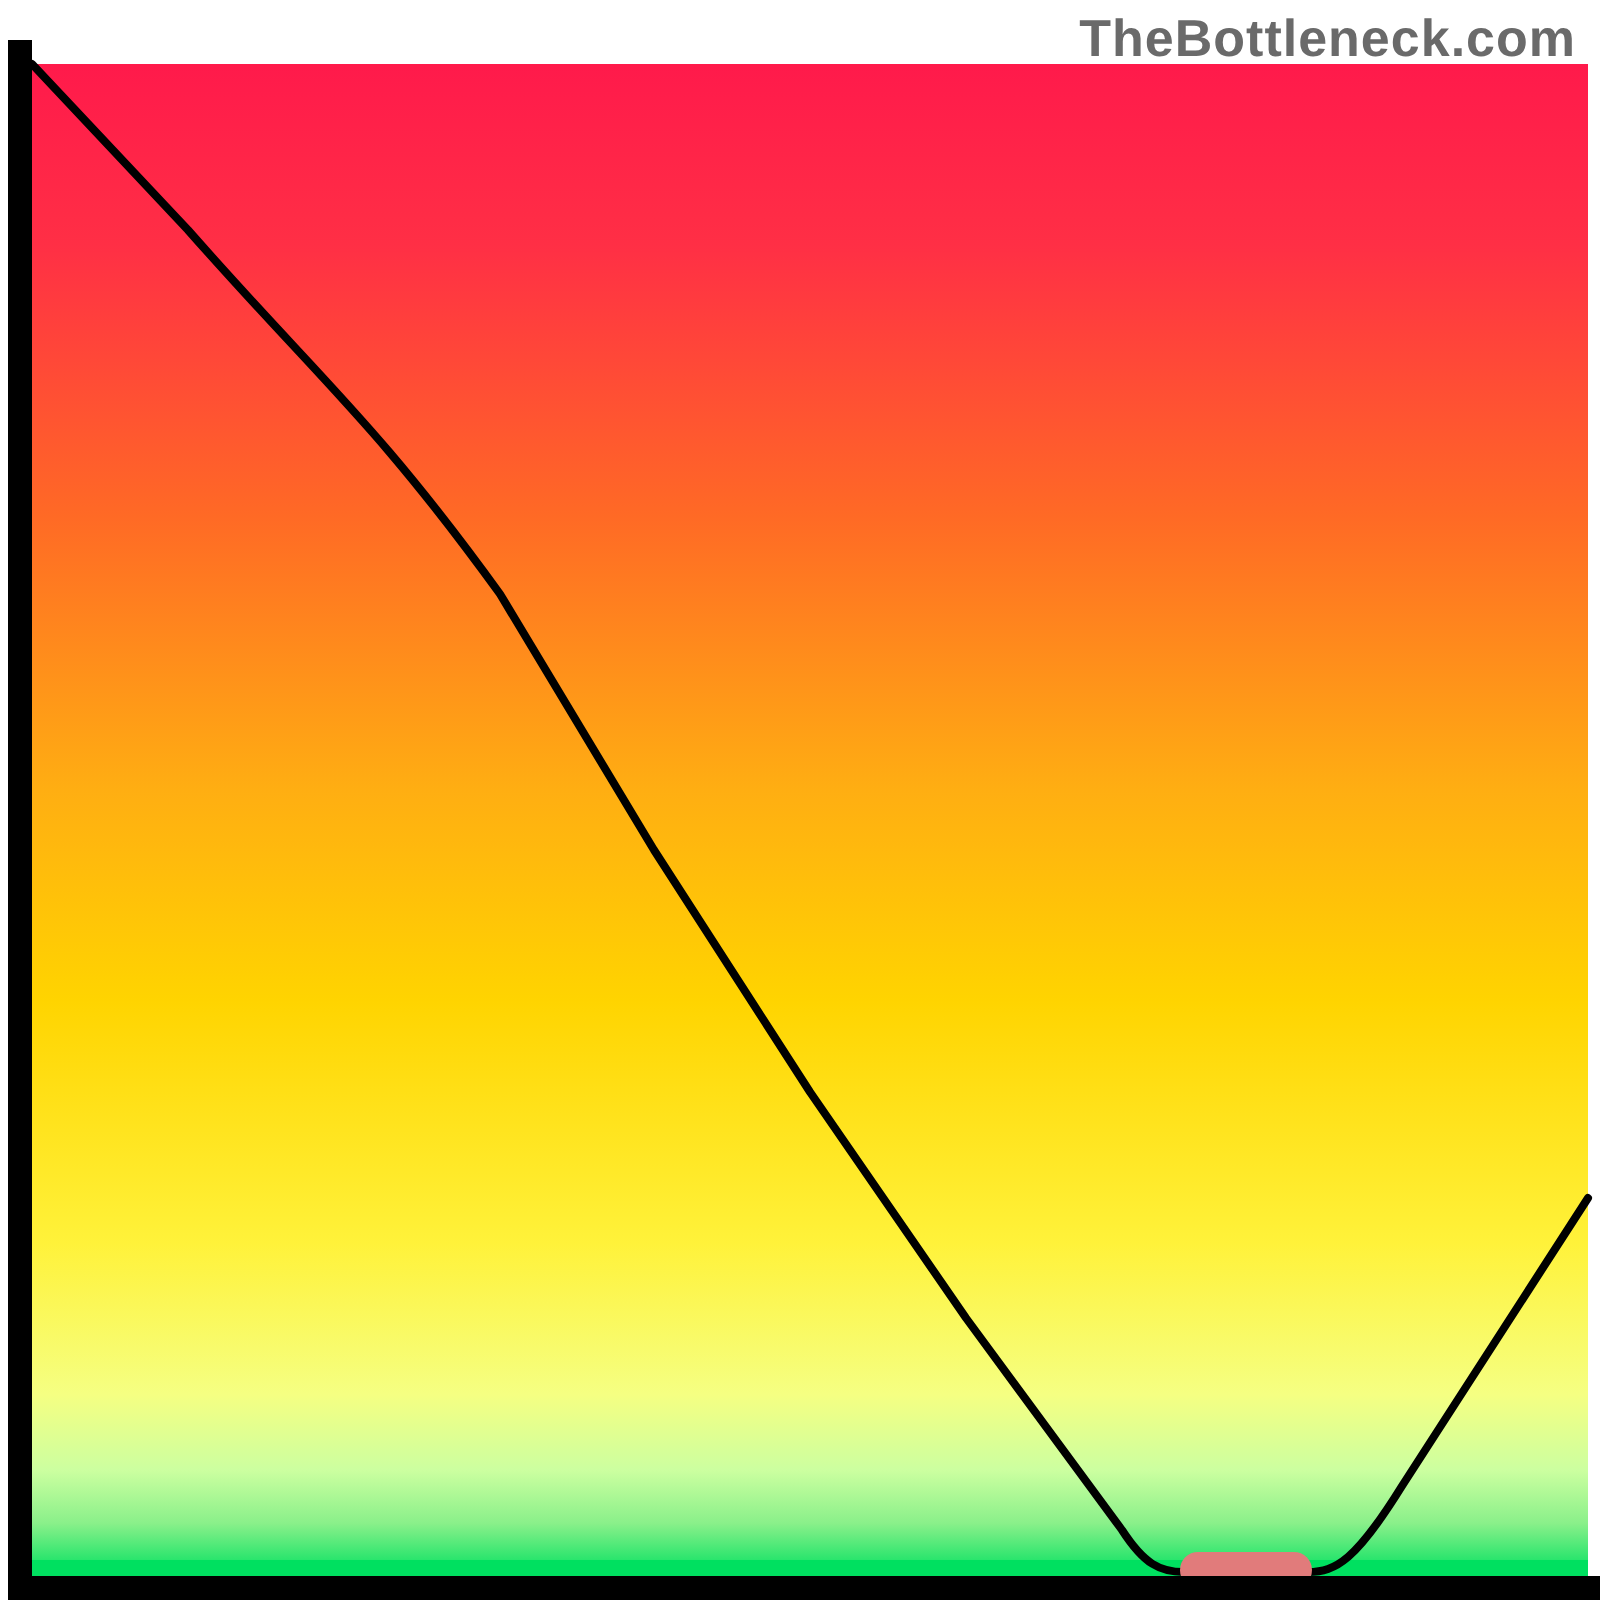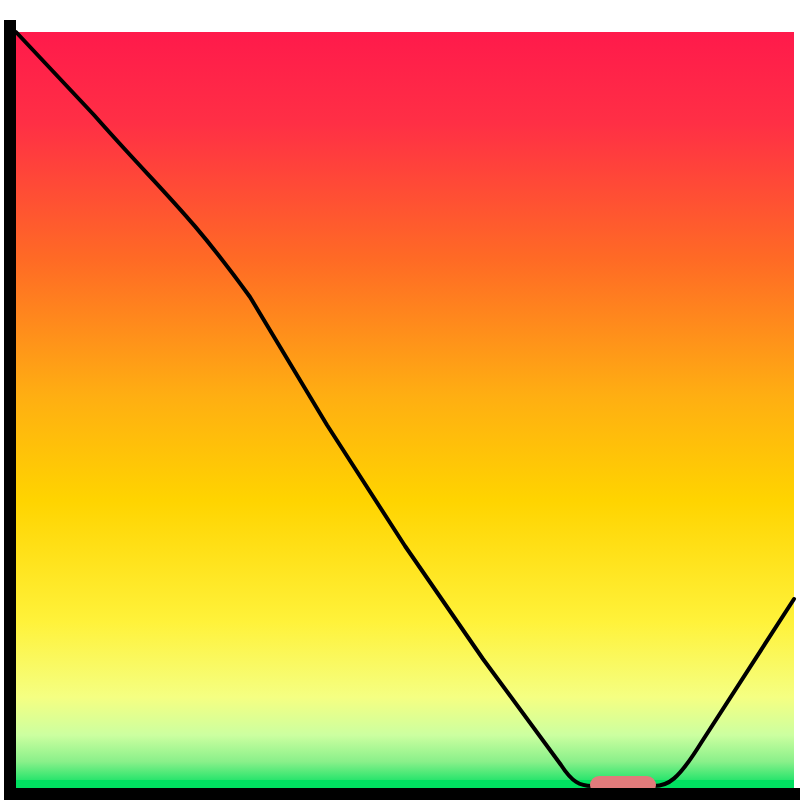--- a/index.html
+++ b/index.html
@@ -68,13 +68,14 @@
                L 654 786
                C 668 786, 678 780, 701 743
                L 794 599"></path>
 
       <rect x="590" y="776" width="66" height="18" rx="9" ry="9" fill="#e17b7b"></rect>
 
       <path fill="none" stroke="#000000" stroke-width="12" stroke-linecap="square" d="M 10 26 L 10 794 L 800 794"></path>
     </g>
   </svg>
 
+  <div class="watermark">TheBottleneck.com</div>
 </div>
 
 </body></html>

